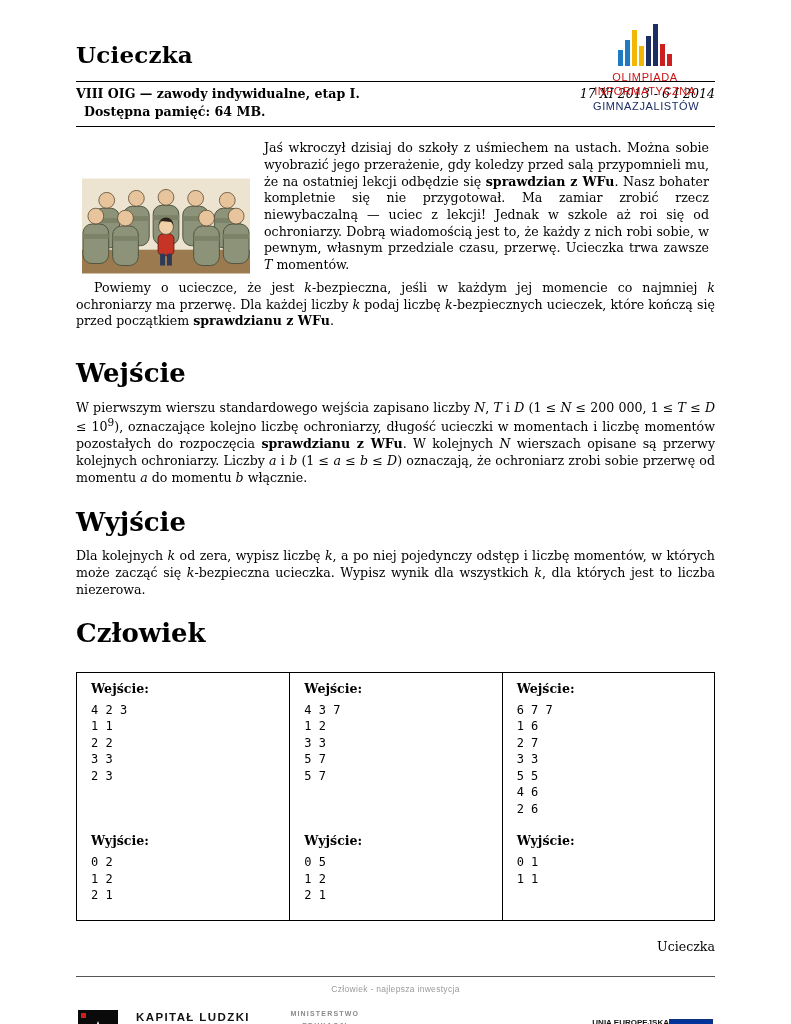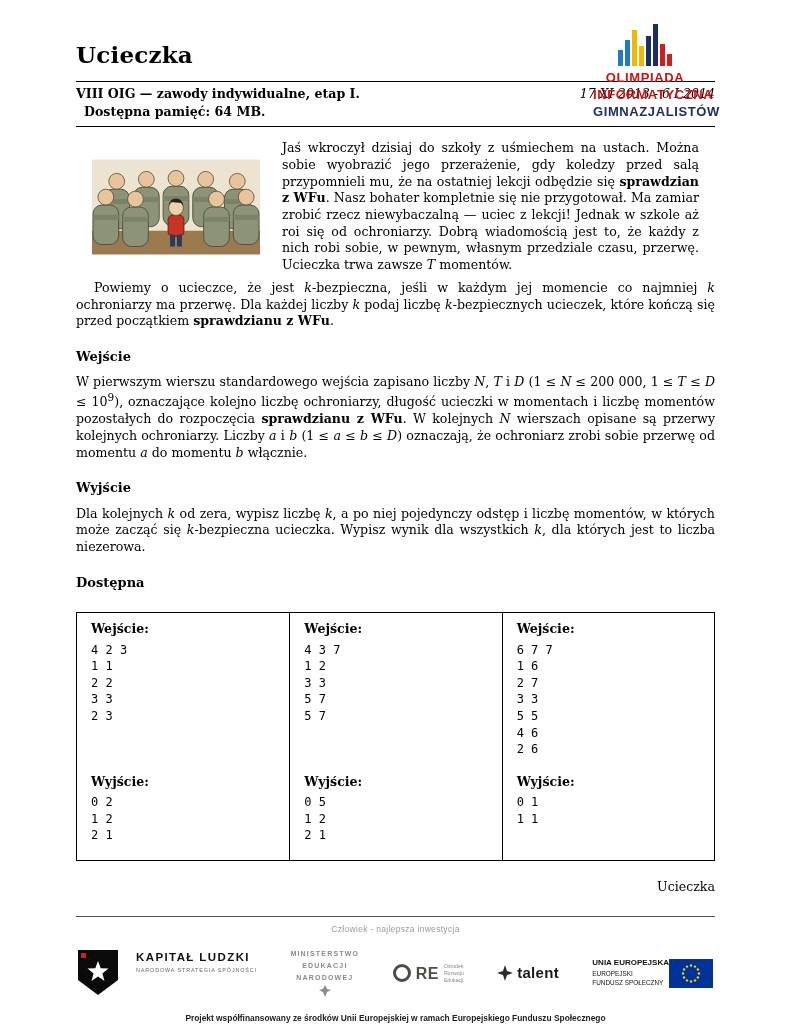--- a/index.html
+++ b/index.html
@@ -11,34 +11,34 @@
     font-size:12.6px;line-height:1.33;
     display:flex;flex-direction:column;
   }
   .b{font-weight:bold}.i{font-style:italic}
   h1.title{font-size:23px;margin:6px 0 10px;font-weight:bold;letter-spacing:.2px}
   
   .oig-logo{position:absolute;top:24px;right:94px;width:104px;text-align:center}
   .oig-bars{display:flex;align-items:flex-end;justify-content:center;gap:2px;height:42px;margin-bottom:4px}
   .oig-bars .bar{width:5px}
   .bar-blue{background:#1f7ac4}.bar-yellow{background:#f2b705}.bar-navy{background:#1c2e66}.bar-red{background:#cc1f1f}
-  .oig-line{font-family:"Liberation Sans","DejaVu Sans",sans-serif;font-weight:bold;font-size:13px;letter-spacing:.6px;line-height:1.3}
+  .oig-line{font-family:"Liberation Sans","DejaVu Sans",sans-serif;font-weight:normal;font-size:11px;letter-spacing:.6px;line-height:1.3}
   .oig-red{color:#cc1212}.oig-navy{color:#1c2e66}
   .rule{border:none;border-top:1.6px solid #000;margin:0}
   .meta{display:flex;justify-content:space-between;align-items:baseline;padding-top:4px}
   .meta-left{font-weight:bold}
   .meta-right{font-style:italic}
   .memory{font-weight:bold;margin:2px 8px 5px}
   
-  .intro{display:flex;gap:22px;margin:13px 16px 0;align-items:center}
+  .intro{display:flex;gap:14px;margin:13px 6px 0;align-items:flex-end}
   .story-img{flex:none;width:168px;height:96px;display:block}
   .intro p{margin:0;flex:1;text-align:justify}
-  p.para{margin:6px 0 0;text-align:justify;text-indent:18px}
+  p.para{margin:6px 0 8px;text-align:justify;text-indent:18px}
   p.secpara{margin:0;text-align:justify}
-  h2.sec{font-size:13px;margin:18px 0 9px;font-weight:bold}
+  h2.sec{font-size:26px;margin:18px 0 9px;font-weight:bold}
   
   .examples{border:1.2px solid #000;display:grid;grid-template-columns:1fr 1fr 1fr;margin-top:12px}
   .ex-cell{padding:8px 14px 6px}
   .ex-cell.sep{border-left:1.2px solid #000}
   .ex-cell.out{padding-top:10px;padding-bottom:16px}
   .ex-label{font-weight:bold}
   pre.code{margin:4px 0 0;font-family:"DejaVu Sans Mono","Liberation Mono",monospace;font-size:12px;line-height:1.38}
   
   .footer{margin-top:auto}
   .footer-marker{text-align:right;margin:18px 0 20px;font-size:12.6px}
@@ -127,21 +127,21 @@
   </div>
 
   <p class="para"><span>Powiemy o ucieczce, że jest </span><span class="i">k</span><span>-bezpieczna, jeśli w każdym jej momencie co najmniej </span><span class="i">k</span><span> ochroniarzy ma przerwę. Dla każdej liczby </span><span class="i">k</span><span> podaj liczbę </span><span class="i">k</span><span>-bezpiecznych ucieczek, które kończą się przed początkiem </span><span class="b">sprawdzianu z WFu</span><span>.</span></p>
 
   <h2 class="sec">Wejście</h2>
   <p class="secpara"><span>W pierwszym wierszu standardowego wejścia zapisano liczby </span><span class="i">N</span><span>, </span><span class="i">T</span><span> i </span><span class="i">D</span><span> (1 ≤ </span><span class="i">N</span><span> ≤ 200 000, 1 ≤ </span><span class="i">T</span><span> ≤ </span><span class="i">D</span><span> ≤ 10</span><sup>9</sup><span>), oznaczające kolejno liczbę ochroniarzy, długość ucieczki w momentach i liczbę momentów pozostałych do rozpoczęcia </span><span class="b">sprawdzianu z WFu</span><span>. W kolejnych </span><span class="i">N</span><span> wierszach opisane są przerwy kolejnych ochroniarzy. Liczby </span><span class="i">a</span><span> i </span><span class="i">b</span><span> (1 ≤ </span><span class="i">a</span><span> ≤ </span><span class="i">b</span><span> ≤ </span><span class="i">D</span><span>) oznaczają, że ochroniarz zrobi sobie przerwę od momentu </span><span class="i">a</span><span> do momentu </span><span class="i">b</span><span> włącznie.</span></p>
 
   <h2 class="sec">Wyjście</h2>
   <p class="secpara"><span>Dla kolejnych </span><span class="i">k</span><span> od zera, wypisz liczbę </span><span class="i">k</span><span>, a po niej pojedynczy odstęp i liczbę momentów, w których może zacząć się </span><span class="i">k</span><span>-bezpieczna ucieczka. Wypisz wynik dla wszystkich </span><span class="i">k</span><span>, dla których jest to liczba niezerowa.</span></p>
 
-  <h2 class="sec">Dostępna</h2>
+  <h2 class="sec">Człowiek</h2>
 
   <div class="examples">
     <div class="ex-cell">
       <div class="ex-label">Wejście:</div>
       <pre class="code">4 2 3
 1 1
 2 2
 3 3
 2 3</pre>
     </div>

